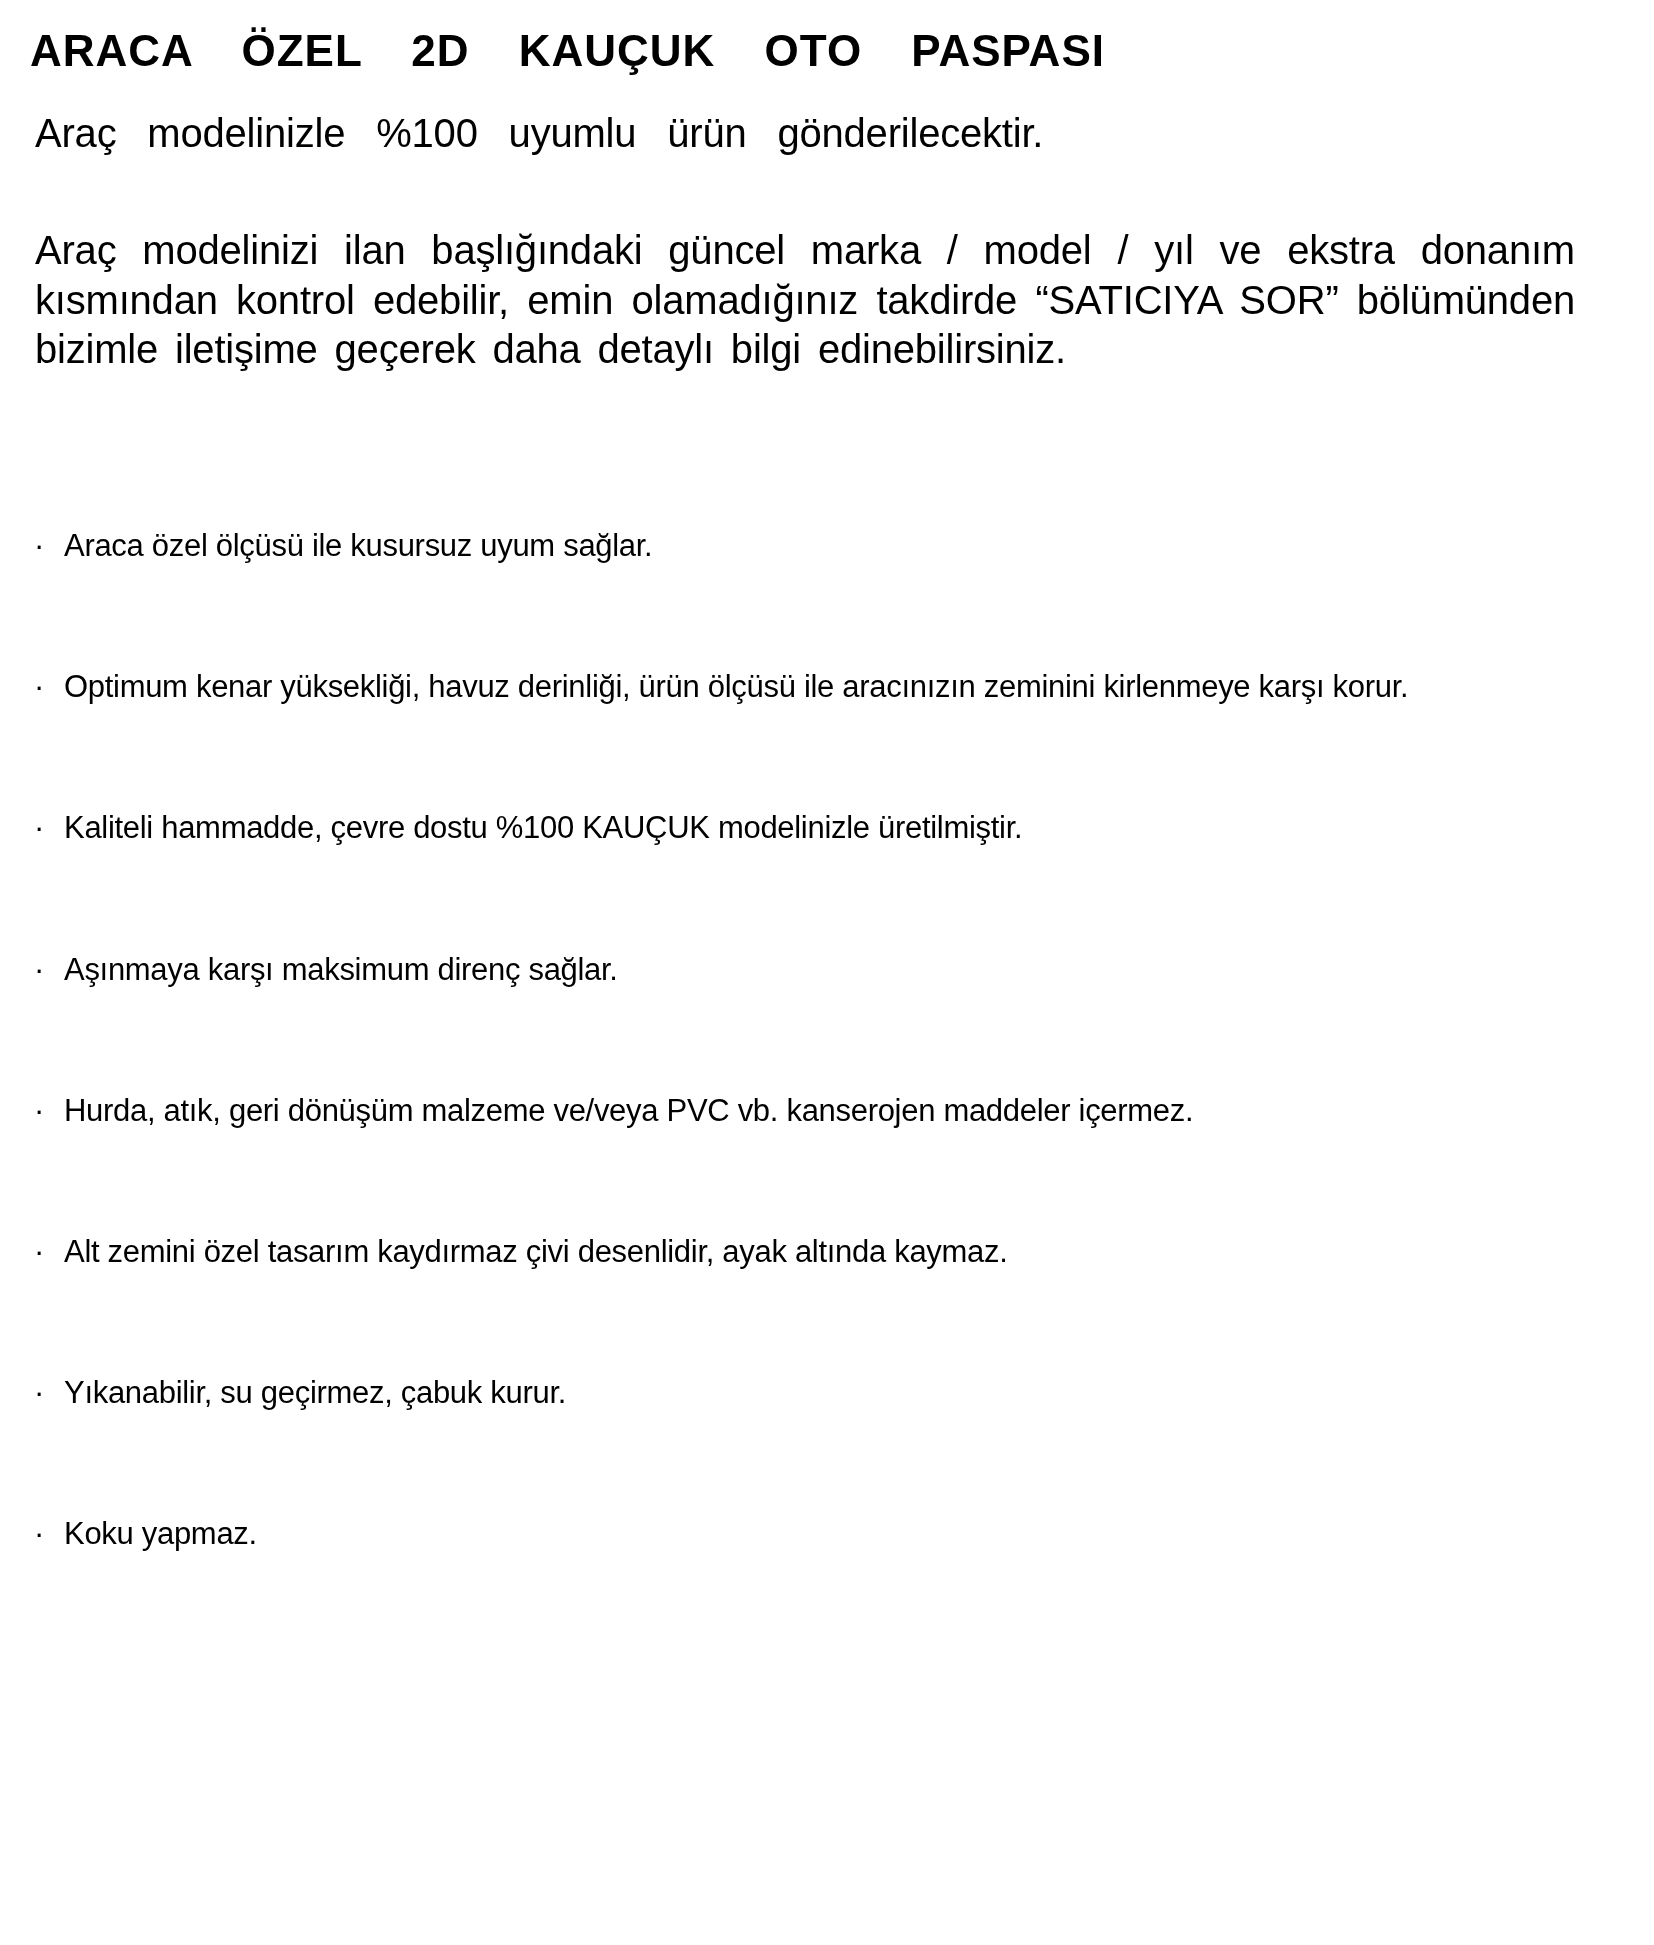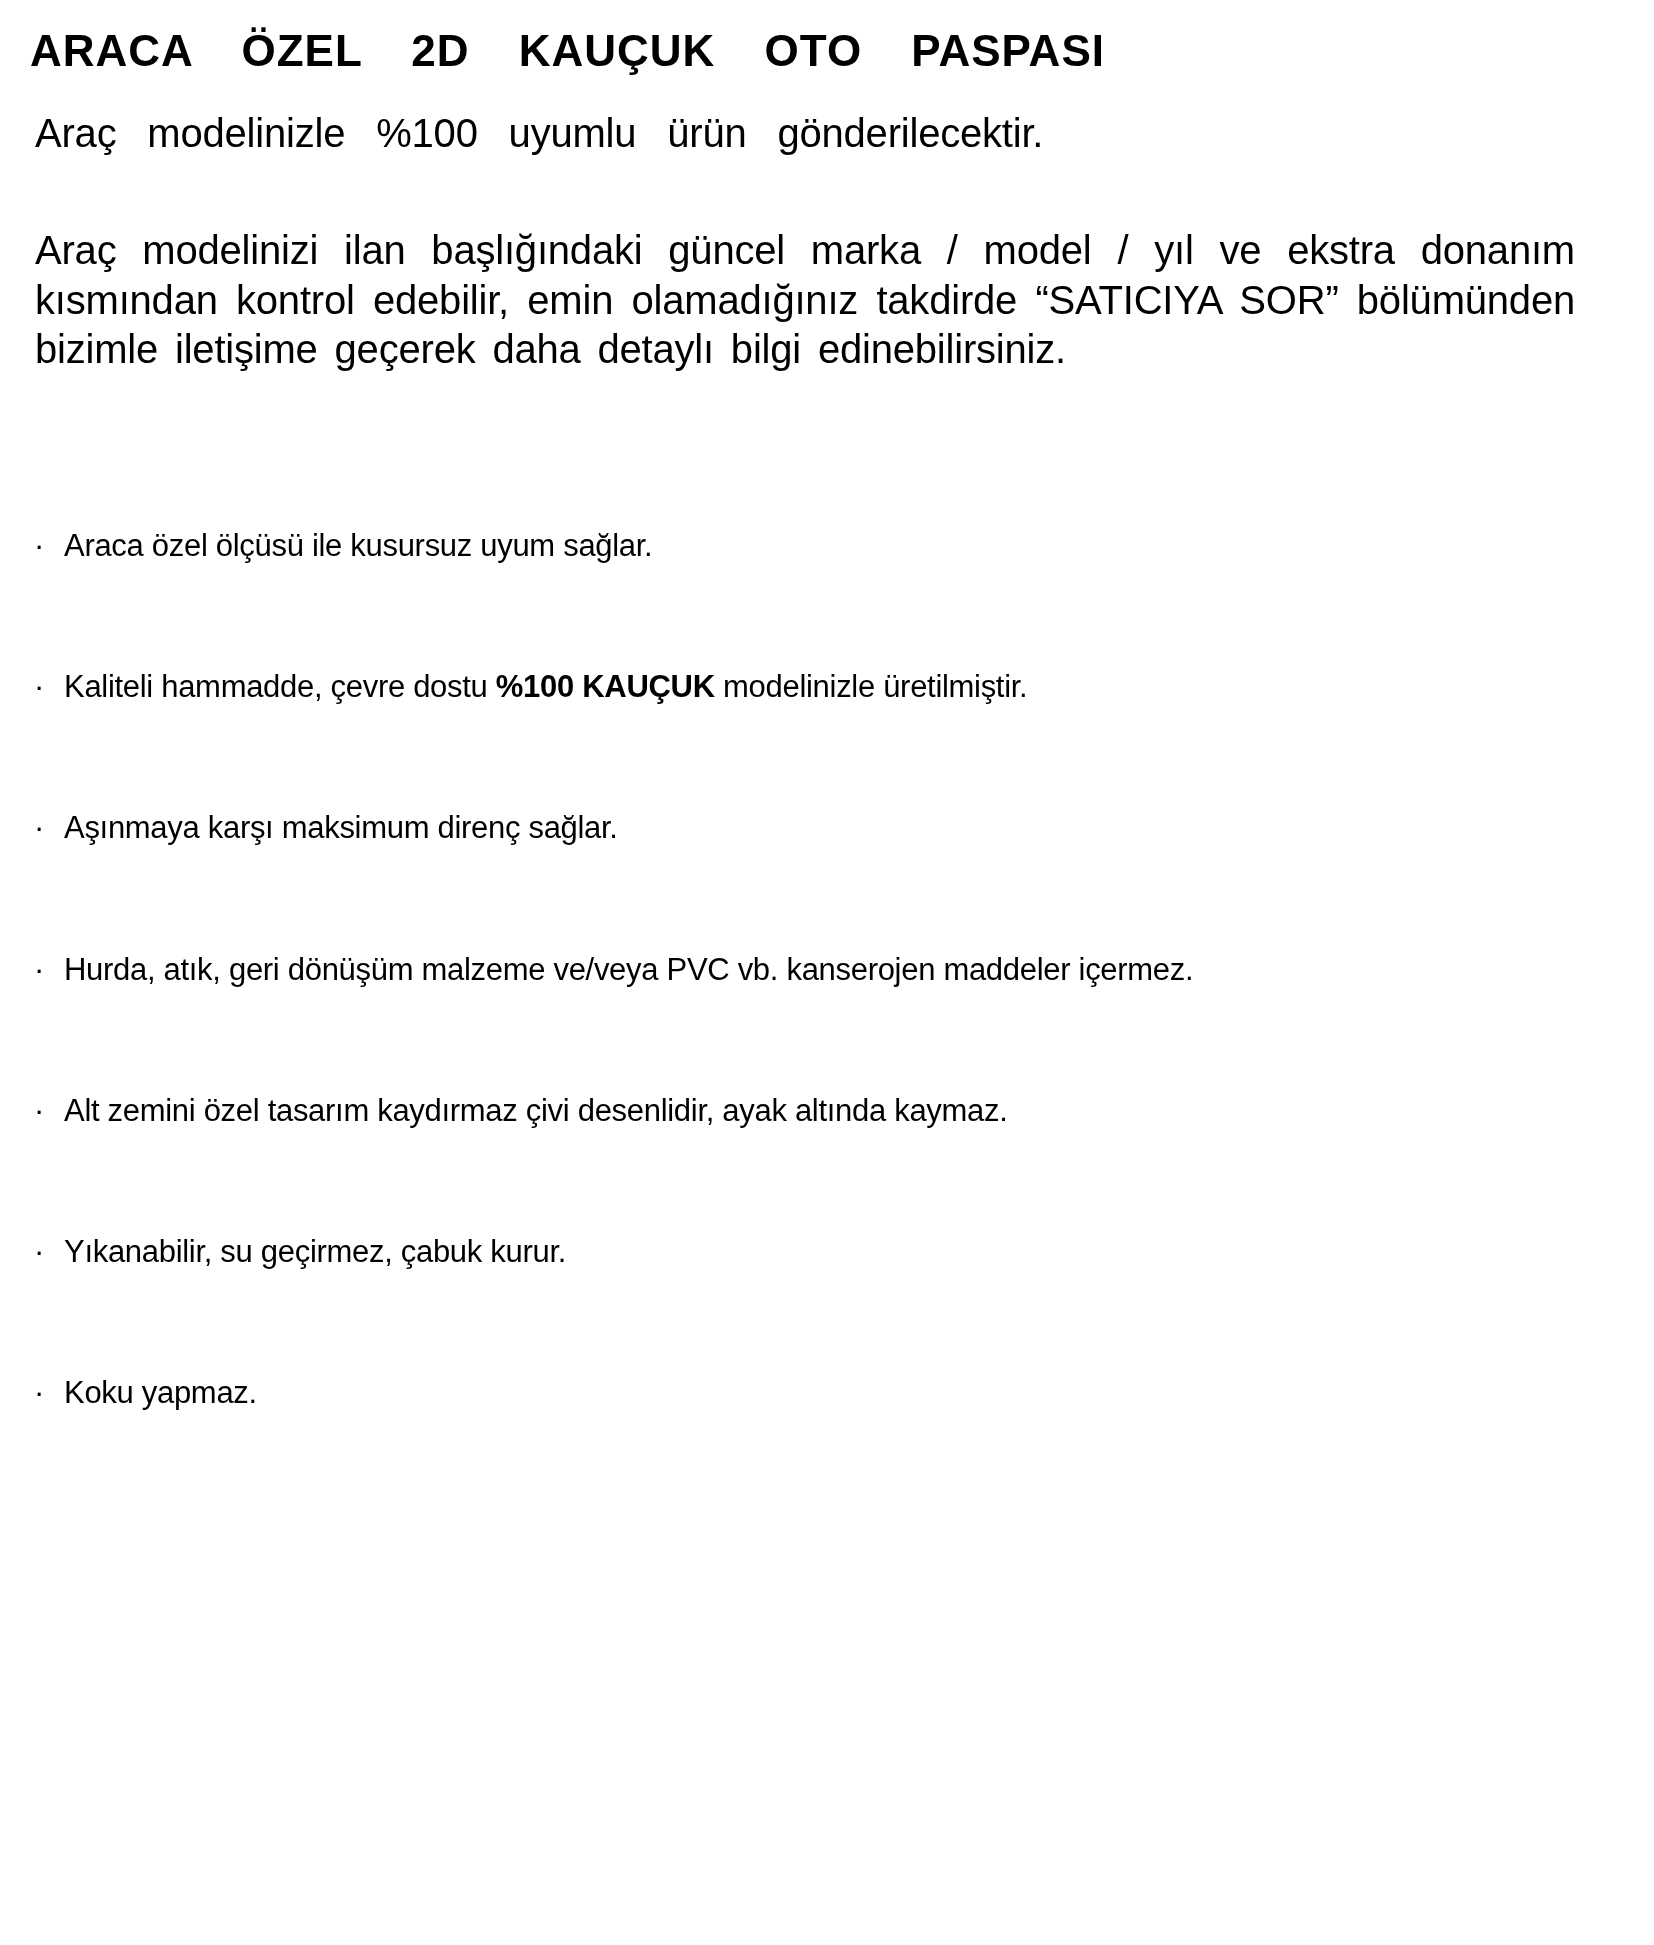--- a/index.html
+++ b/index.html
@@ -57,33 +57,34 @@
   .feature-item:last-child {
     margin-bottom: 0;
   }
   .bullet-marker {
     display: inline-block;
     width: 30px;
     font-size: 31px;
     color: #000000;
   }
   .feature-text .b {
-    font-weight: bold;
+    font-weight: normal;
   }
 </style>
 </head>
 <body>
 
 <h1 class="doc-title">ARACA ÖZEL 2D KAUÇUK OTO PASPASI</h1>
 
 <p class="intro-p intro-p1">Araç modelinizle %100 uyumlu ürün gönderilecektir.</p>
 
 <p class="intro-p intro-p2">Araç modelinizi ilan başlığındaki güncel marka / model / yıl ve ekstra donanım kısmından kontrol edebilir, emin olamadığınız takdirde  “SATICIYA SOR”  bölümünden bizimle iletişime geçerek daha detaylı bilgi edinebilirsiniz.</p>
 
 <ul class="feature-list">
     <li class="feature-item"><span class="bullet-marker">·</span><span class="feature-text"><span>Araca özel ölçüsü ile kusursuz uyum sağlar.</span></span></li>
+    <li class="feature-item"><span class="bullet-marker">·</span><span class="feature-text"><span>Optimum kenar yüksekliği, havuz derinliği, ürün ölçüsü ile aracınızın zeminini kirlenmeye karşı korur.</span></span></li>
     <li class="feature-item"><span class="bullet-marker">·</span><span class="feature-text"><span>Kaliteli hammadde, çevre dostu </span><span class="b">%100 KAUÇUK</span><span> modelinizle üretilmiştir.</span></span></li>
     <li class="feature-item"><span class="bullet-marker">·</span><span class="feature-text"><span>Aşınmaya karşı maksimum direnç sağlar.</span></span></li>
     <li class="feature-item"><span class="bullet-marker">·</span><span class="feature-text"><span>Hurda, atık, geri dönüşüm malzeme ve/veya PVC vb. kanserojen maddeler içermez.</span></span></li>
     <li class="feature-item"><span class="bullet-marker">·</span><span class="feature-text"><span>Alt zemini özel tasarım kaydırmaz çivi desenlidir, ayak altında kaymaz.</span></span></li>
     <li class="feature-item"><span class="bullet-marker">·</span><span class="feature-text"><span>Yıkanabilir, su geçirmez, çabuk kurur.</span></span></li>
     <li class="feature-item"><span class="bullet-marker">·</span><span class="feature-text"><span>Koku yapmaz.</span></span></li>
   </ul>
 
 </body></html>

